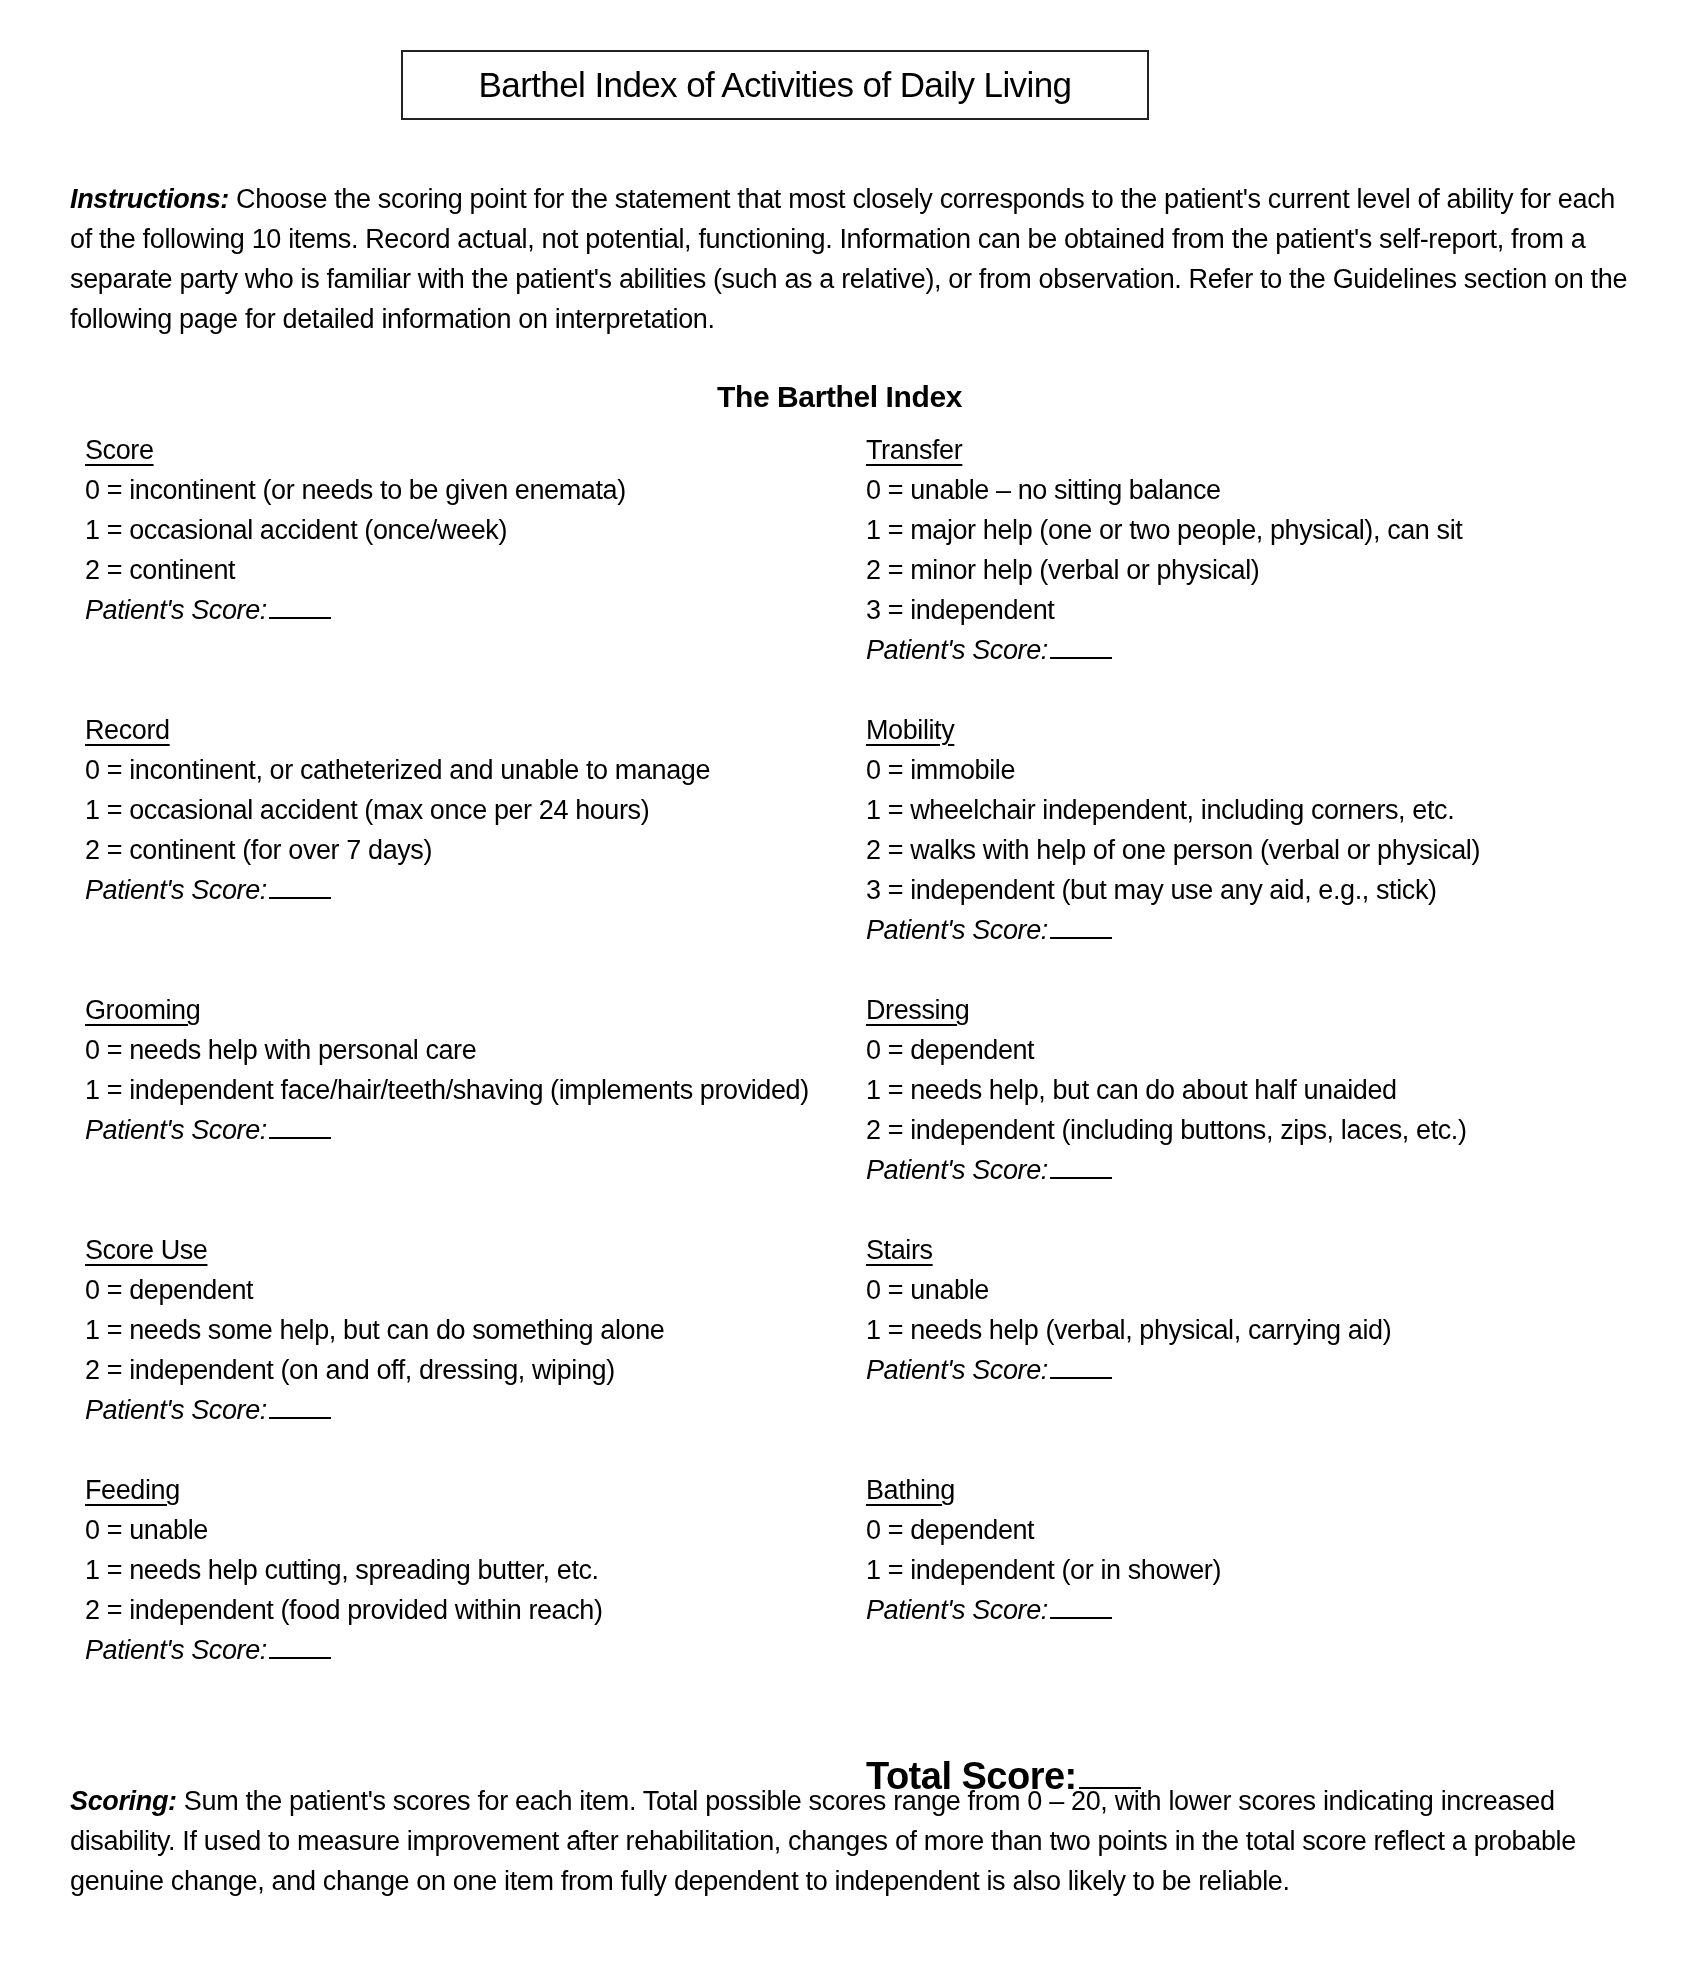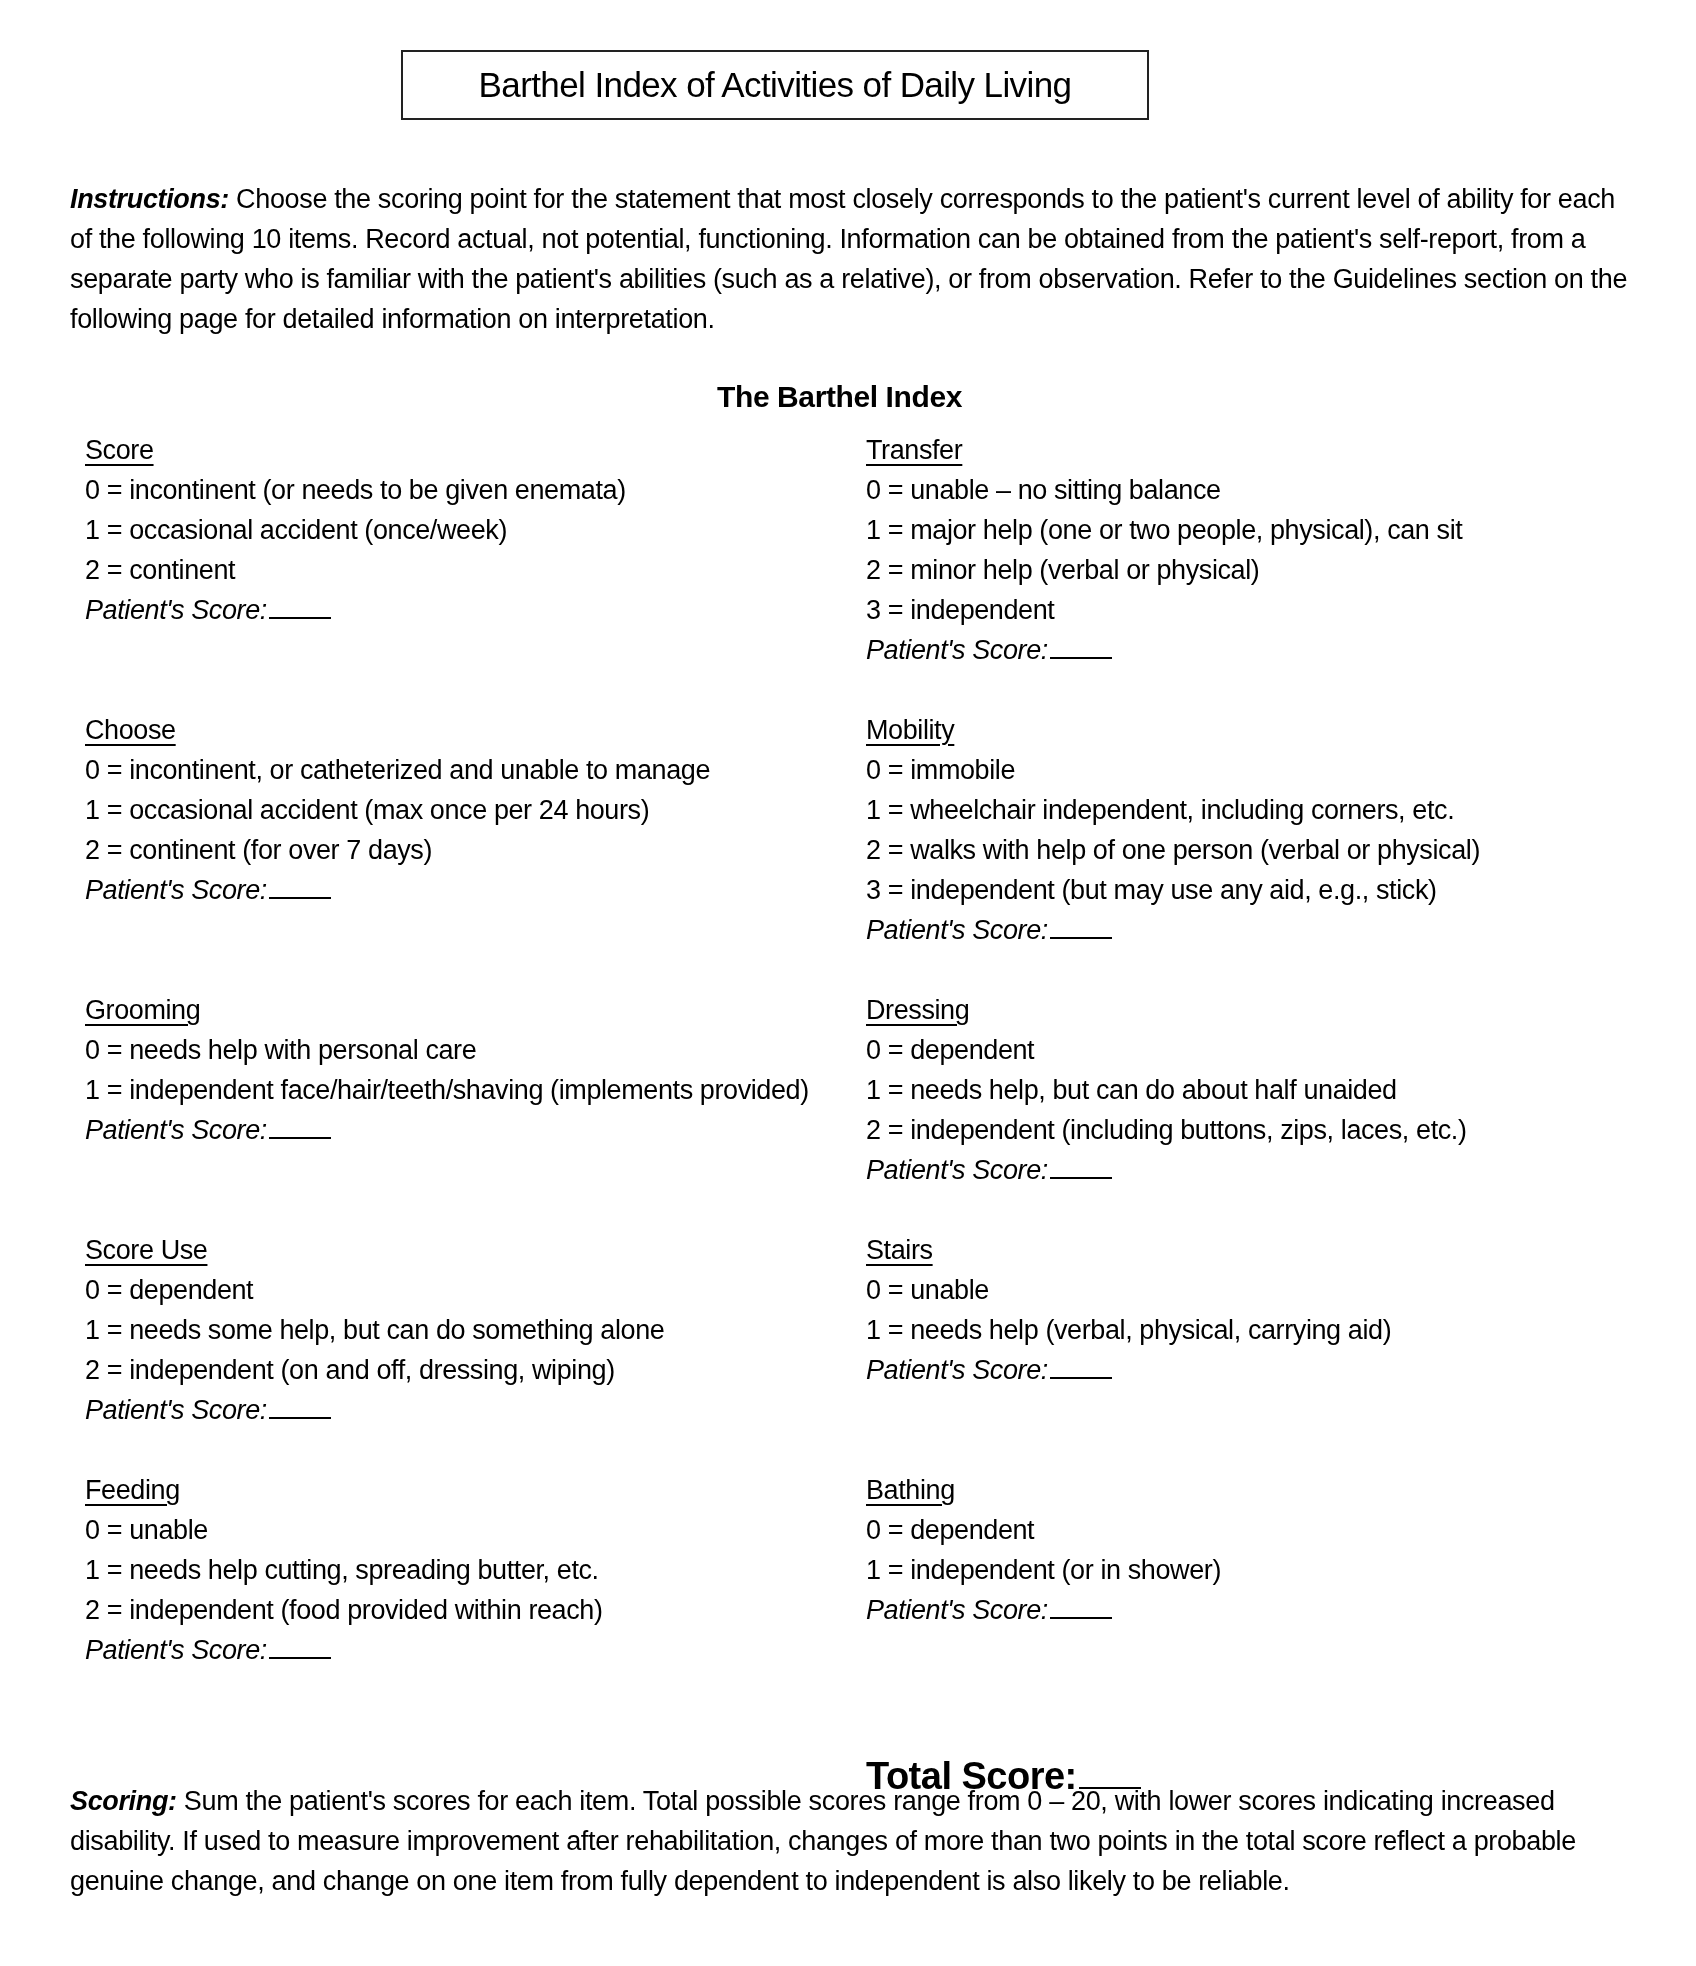--- a/index.html
+++ b/index.html
@@ -74,21 +74,21 @@
 <div class="item right" style="top:430px;">
   <span class="opt item-title">Transfer</span>
   <span class="opt">0 = unable – no sitting balance</span>
   <span class="opt">1 = major help (one or two people, physical), can sit</span>
   <span class="opt">2 = minor help (verbal or physical)</span>
   <span class="opt">3 = independent</span>
   <span class="score"><span>Patient's Score:</span><span class="blank"></span></span>
 </div>
 
 <div class="item left" style="top:710px;">
-  <span class="opt item-title">Choose</span>
+  <span class="opt item-title">Record</span>
   <span class="opt">0 = incontinent, or catheterized and unable to manage</span>
   <span class="opt">1 = occasional accident (max once per 24 hours)</span>
   <span class="opt">2 = continent (for over 7 days)</span>
   <span class="score"><span>Patient's Score:</span><span class="blank"></span></span>
 </div>
 
 <div class="item right" style="top:710px;">
   <span class="opt item-title">Mobility</span>
   <span class="opt">0 = immobile</span>
   <span class="opt">1 = wheelchair independent, including corners, etc.</span>

